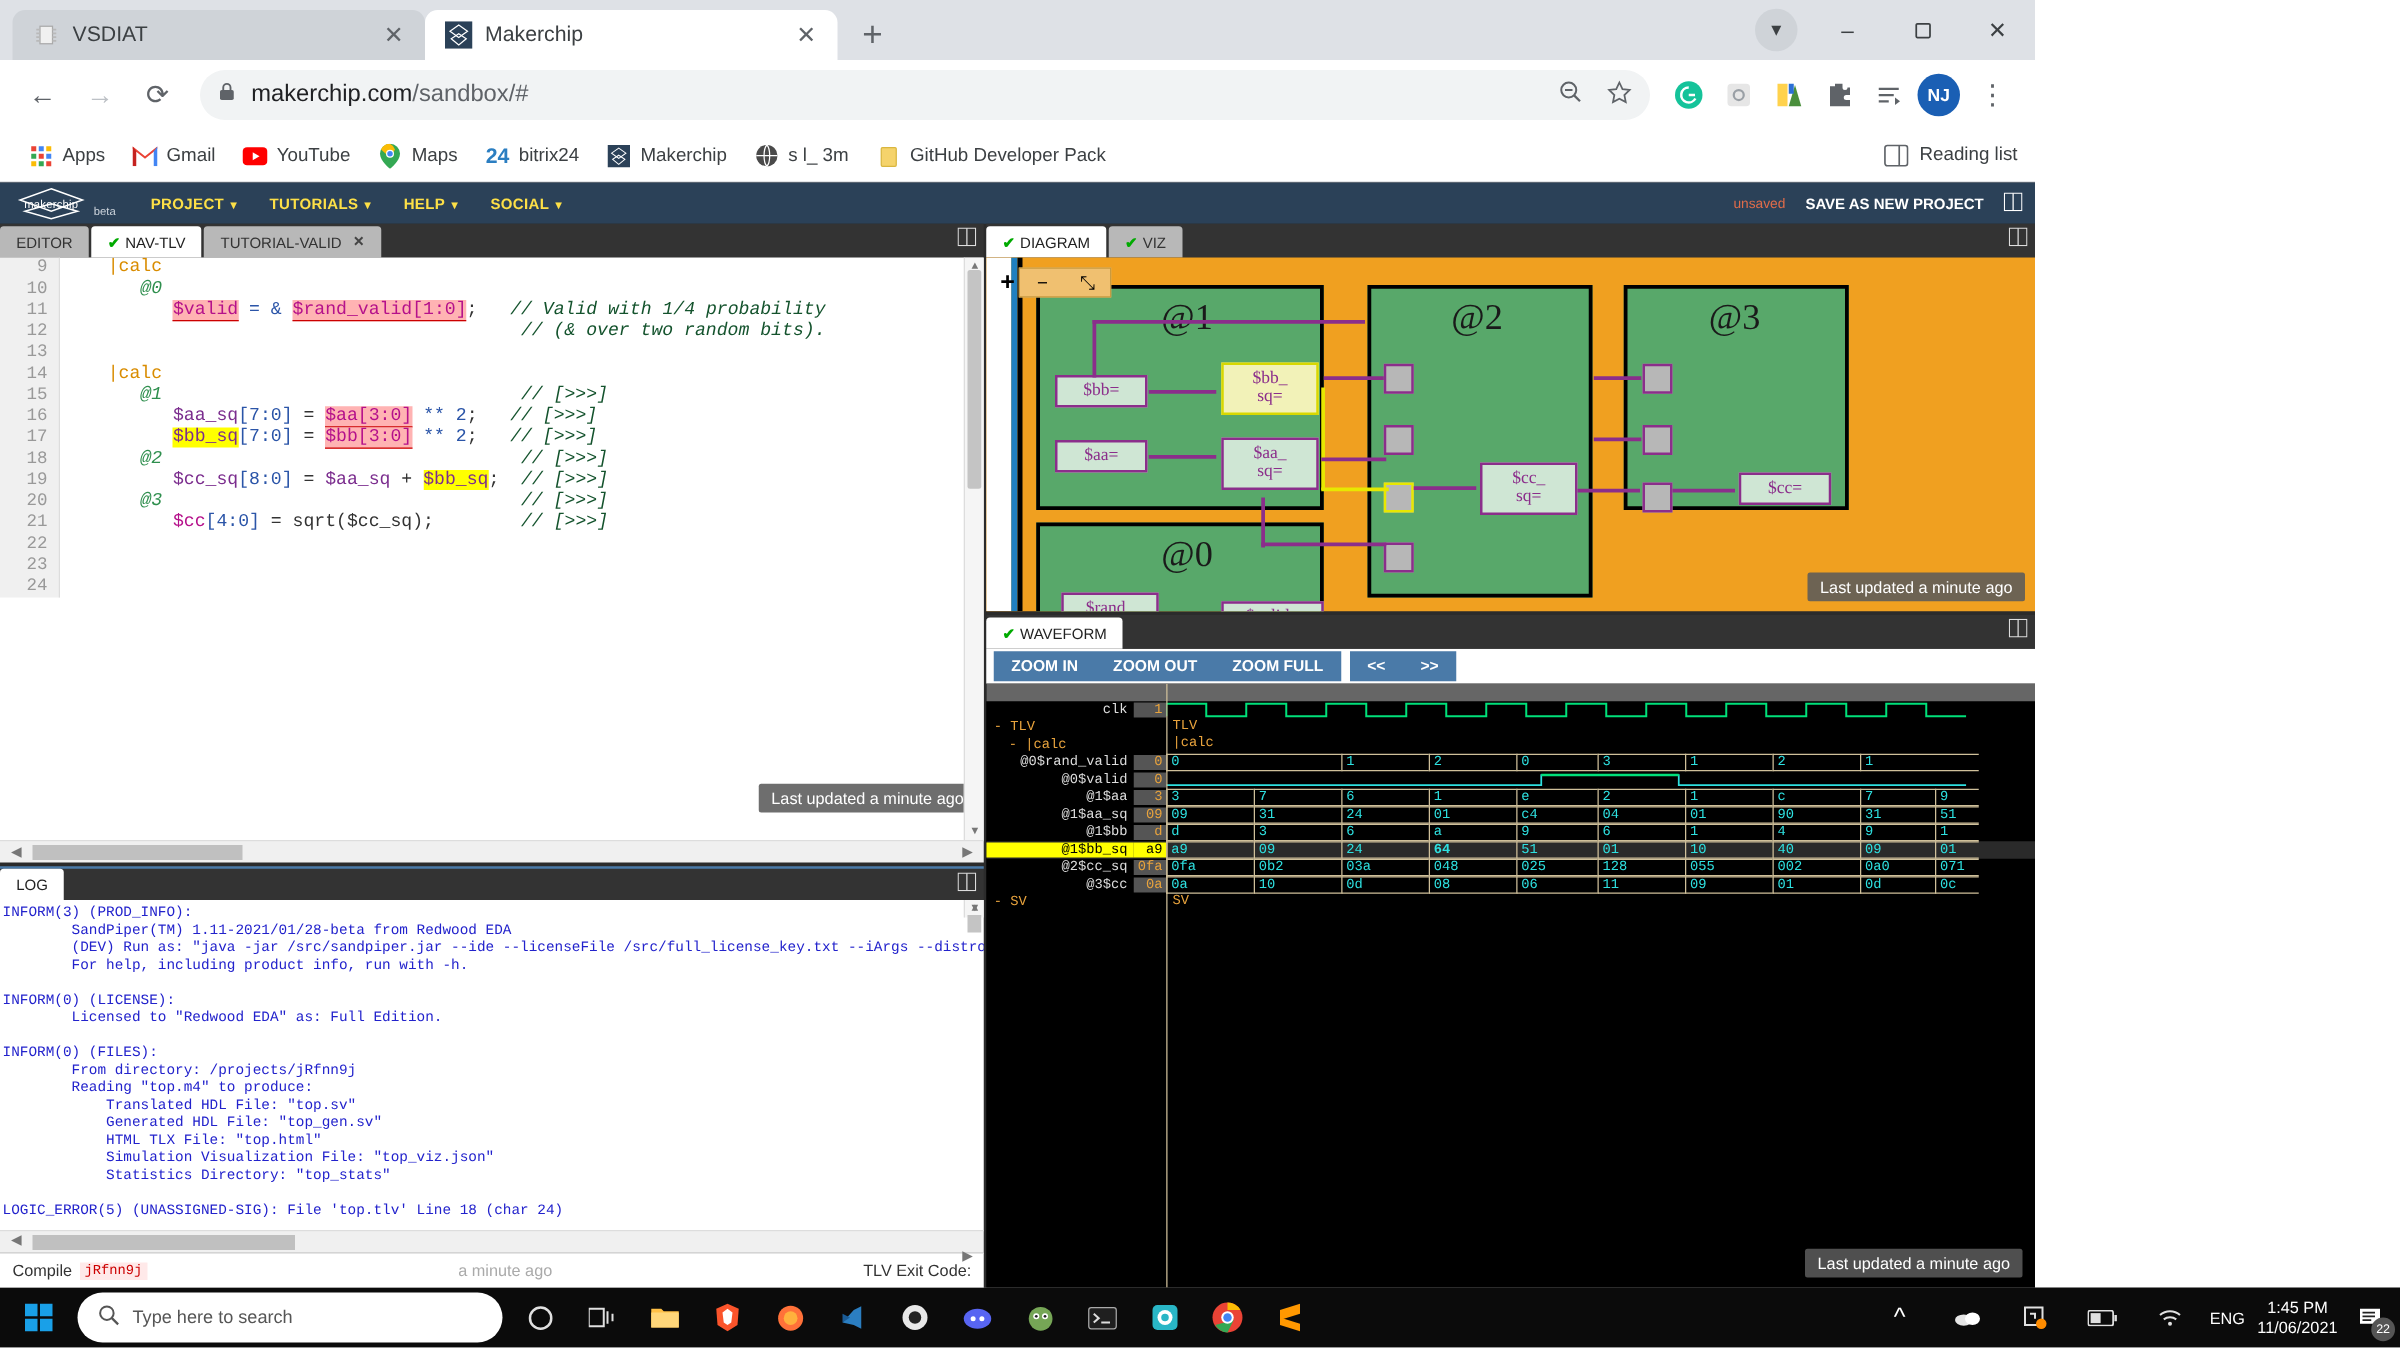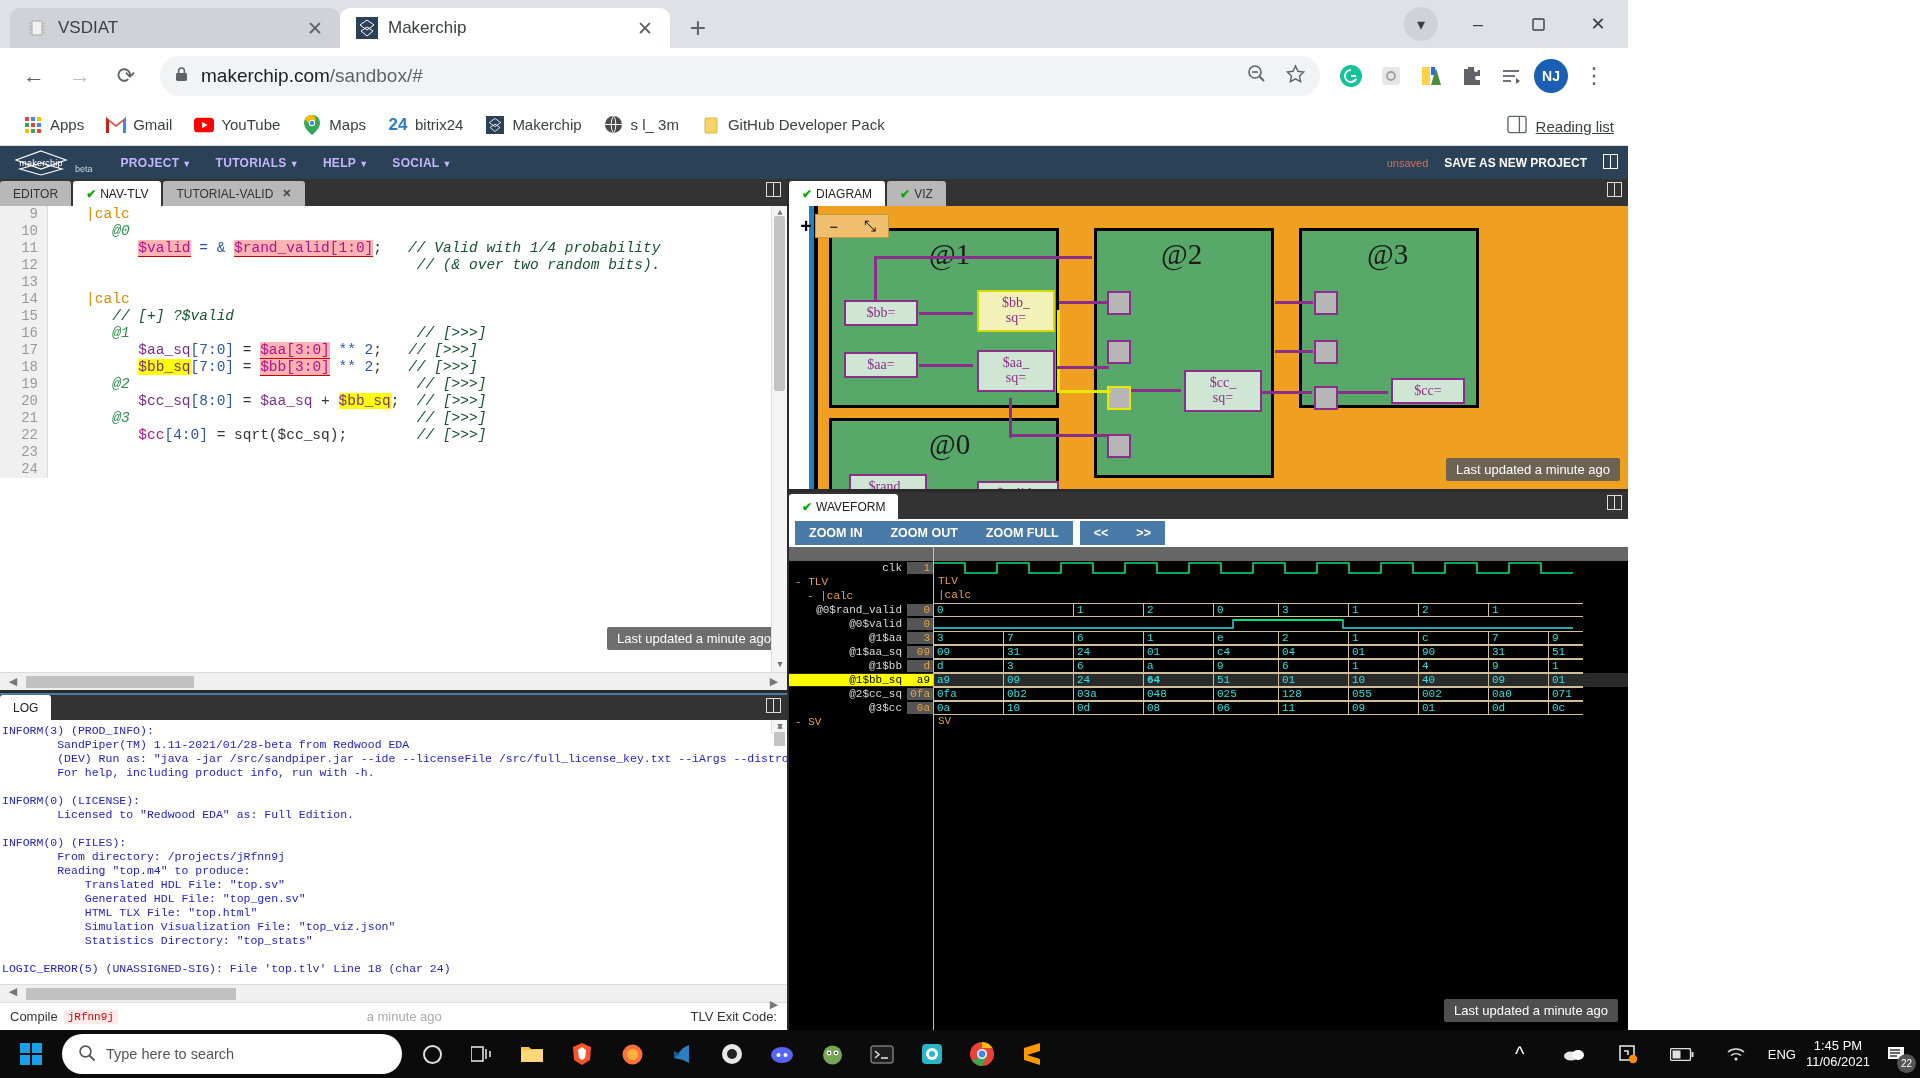--- a/index.html
+++ b/index.html
@@ -25,31 +25,31 @@
   .omnibox { flex:1; height:40px; background:#f1f3f4; border-radius:20px; display:flex; align-items:center; padding:0 14px; gap:12px; margin:0 8px; }
   .omni-text { font-size:19px; color:#202124; }
   .omni-text .dimpart { color:#5f6368; }
   .omni-right { margin-left:auto; display:flex; align-items:center; gap:18px; color:#5f6368; font-size:19px; }
   .ext-ico { width:34px; height:34px; display:flex; align-items:center; justify-content:center; }
   .avatar-nj { width:34px; height:34px; border-radius:50%; background:#1a5fb4; color:#fff; display:flex; align-items:center; justify-content:center; font-size:14px; font-weight:bold; }
 
   .bookmarks { height:42px; background:#fff; display:flex; align-items:center; padding:0 14px; gap:4px; border-bottom:1px solid #dadce0; font-size:15px; color:#3c4043; }
   .bm { display:flex; align-items:center; gap:7px; padding:5px 9px; border-radius:5px; white-space:nowrap; }
   .bm-ico { width:20px; height:20px; display:flex; align-items:center; justify-content:center; font-size:14px; }
-  .bm-right { margin-left:auto; display:flex; align-items:flex-end; gap:9px;text-decoration:underline; }
+  .bm-right { margin-left:auto; display:flex; align-items:flex-start; gap:9px; }
 
   
   .app { flex:1; display:flex; flex-direction:column; background:#2b2b2b; }
   .mc-navbar { height:33px; background:#2b4158; display:flex; align-items:center; padding:0 10px; gap:4px; position:relative; }
   .mc-logo { display:flex; align-items:flex-end; gap:3px; margin-right:14px; }
   .mc-hex { width:62px; height:28px; position:relative; display:flex; align-items:center; justify-content:center; }
   .mc-hex svg { position:absolute; left:0; top:0; }
   .mc-hex span { position:relative; font-size:9px; color:#fff; letter-spacing:.2px; }
   .mc-beta { font-size:9px; color:#cfd6de; padding-bottom:3px; }
-  .mc-menu { color:#c4b5fd; font-size:12px; font-weight:bold; padding:5px 10px; letter-spacing:.3px; }
+  .mc-menu { color:#fde047; font-size:12px; font-weight:bold; padding:5px 10px; letter-spacing:.3px; }
   .mc-menu .caret { font-size:9px; margin-left:3px; }
   .mc-right { position:absolute; right:10px; display:flex; align-items:center; gap:16px; }
   .mc-unsaved { color:#e06c4a; font-size:11px; }
   .mc-save { color:#fff; font-size:12px; font-weight:bold; }
   .mc-grid-ico { color:#fff; font-size:14px; }
 
   .workspace { flex:1; display:flex; }
   .col-left { width:789px; display:flex; flex-direction:column; border-right:2px solid #2b2b2b; }
   .col-right { flex:1; display:flex; flex-direction:column; }
 
@@ -428,21 +428,20 @@
               <div>23</div>
               <div>24</div>
             </div>
             <div class="ed-code">
               <div><span class="kw-pipe">   |calc</span></div>
               <div><span class="kw-at">      @0</span></div>
               <div>         <span class="kw-sig2 hl-red">$valid</span> <span class="kw-num">=</span> <span class="kw-num">&amp;</span> <span class="kw-sig2 hl-red">$rand_valid[1:0]</span>;   <span class="kw-cmt">// Valid with 1/4 probability</span></div>
               <div>                                         <span class="kw-cmt">// (&amp; over two random bits).</span></div>
               <div>&nbsp;</div>
               <div><span class="kw-pipe">   |calc</span></div>
-              <div>      <span class="kw-cmt">// [+] ?$valid</span></div>
               <div>      <span class="kw-at">@1</span>                                 <span class="kw-cmt">// [&gt;&gt;&gt;]</span></div>
               <div>         <span class="kw-sig">$aa_sq</span><span class="kw-num">[7:0]</span> = <span class="kw-sig2 hl-red">$aa[3:0]</span> <span class="kw-num">** 2</span>;   <span class="kw-cmt">// [&gt;&gt;&gt;]</span></div>
               <div>         <span class="kw-sig hl-yel">$bb_sq</span><span class="kw-num">[7:0]</span> = <span class="kw-sig2 hl-red">$bb[3:0]</span> <span class="kw-num">** 2</span>;   <span class="kw-cmt">// [&gt;&gt;&gt;]</span></div>
               <div>      <span class="kw-at">@2</span>                                 <span class="kw-cmt">// [&gt;&gt;&gt;]</span></div>
               <div>         <span class="kw-sig">$cc_sq</span><span class="kw-num">[8:0]</span> = <span class="kw-sig">$aa_sq</span> + <span class="kw-sig hl-yel">$bb_sq</span>;  <span class="kw-cmt">// [&gt;&gt;&gt;]</span></div>
               <div>      <span class="kw-at">@3</span>                                 <span class="kw-cmt">// [&gt;&gt;&gt;]</span></div>
               <div>         <span class="kw-sig2">$cc</span><span class="kw-num">[4:0]</span> = sqrt($cc_sq);        <span class="kw-cmt">// [&gt;&gt;&gt;]</span></div>
               <div>&nbsp;</div>
             </div>
           </div>

